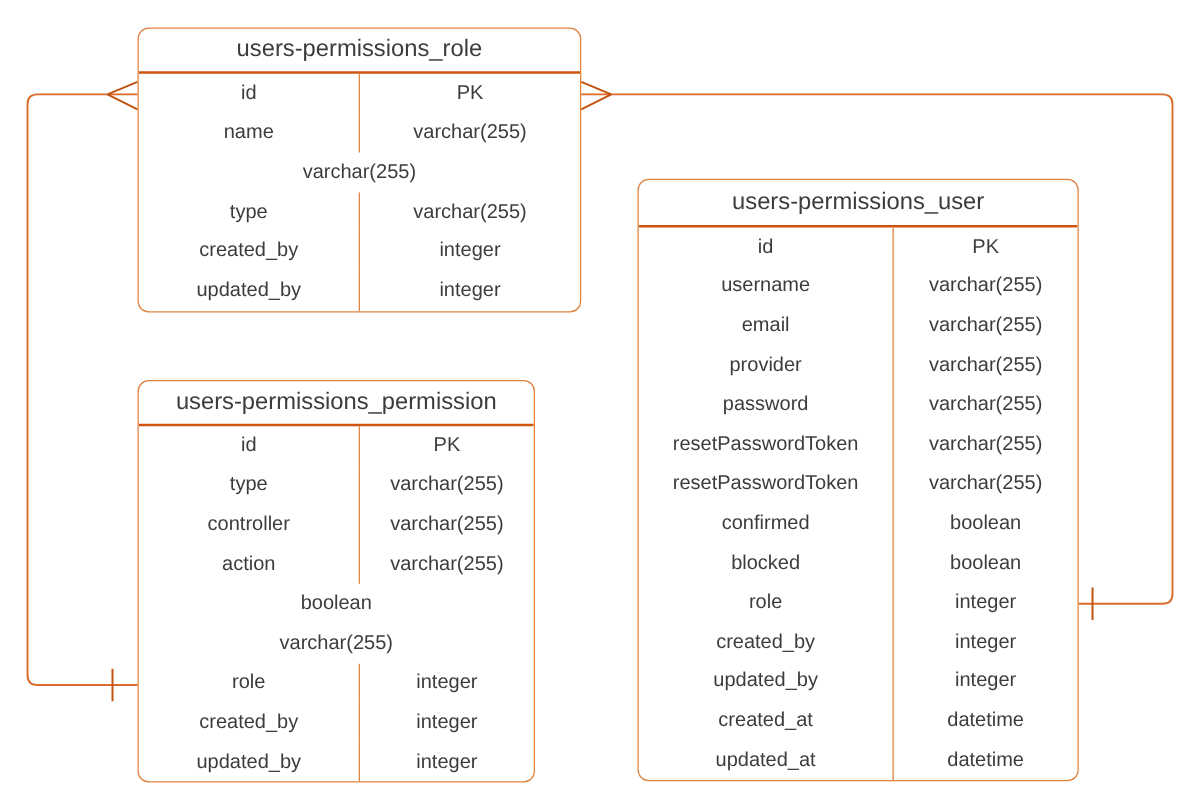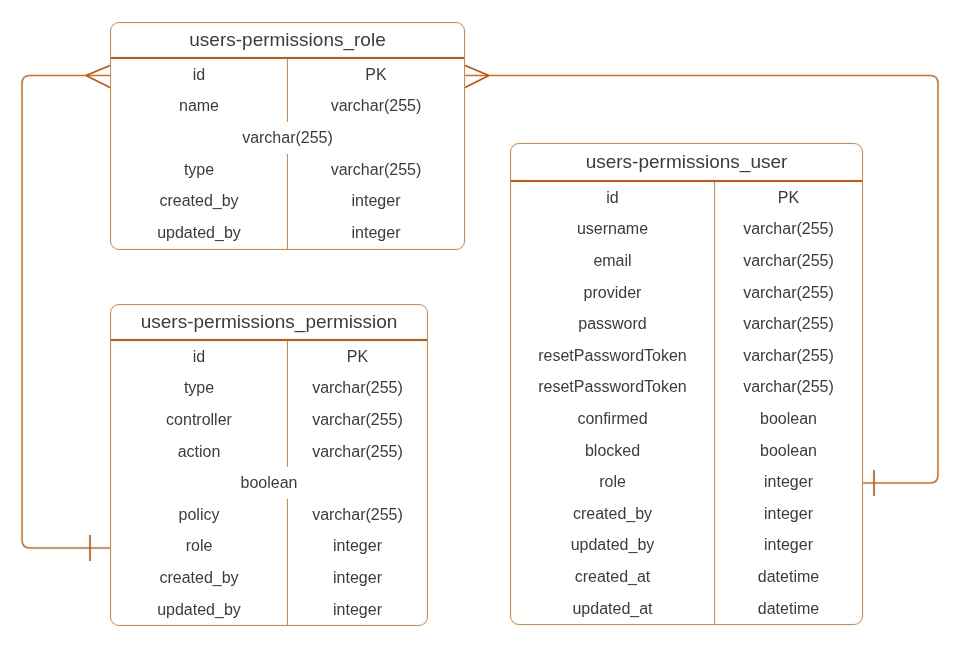--- a/index.html
+++ b/index.html
@@ -99,21 +99,20 @@
           <div class="cell type">varchar(255)</div>
         </div>
         <div class="row">
           <div class="cell name">action</div>
           <div class="cell type">varchar(255)</div>
         </div>
         <div class="row">
           <div class="cell type">boolean</div>
         </div>
         <div class="row">
-          <div class="cell name">policy</div>
           <div class="cell type">varchar(255)</div>
         </div>
         <div class="row">
           <div class="cell name">role</div>
           <div class="cell type">integer</div>
         </div>
         <div class="row">
           <div class="cell name">created_by</div>
           <div class="cell type">integer</div>
         </div>

